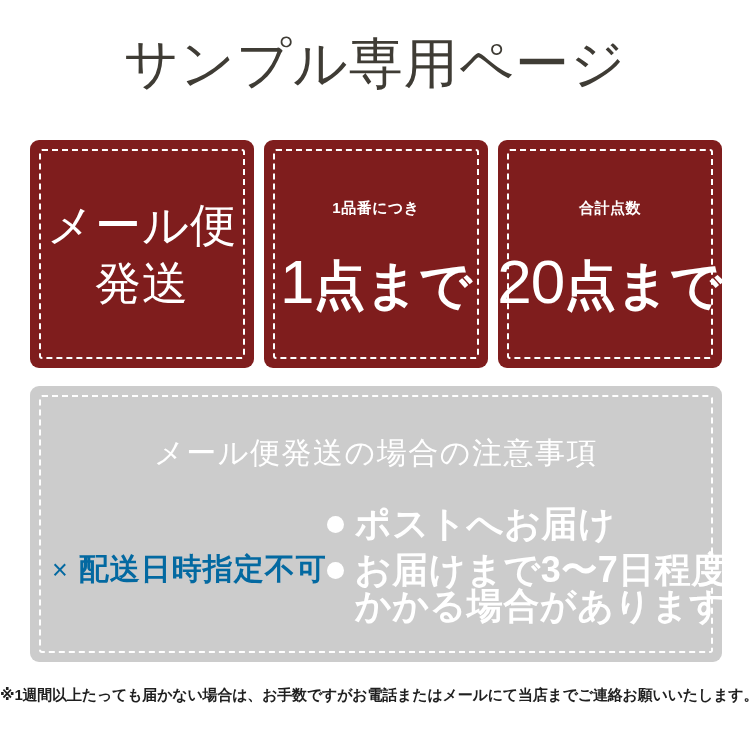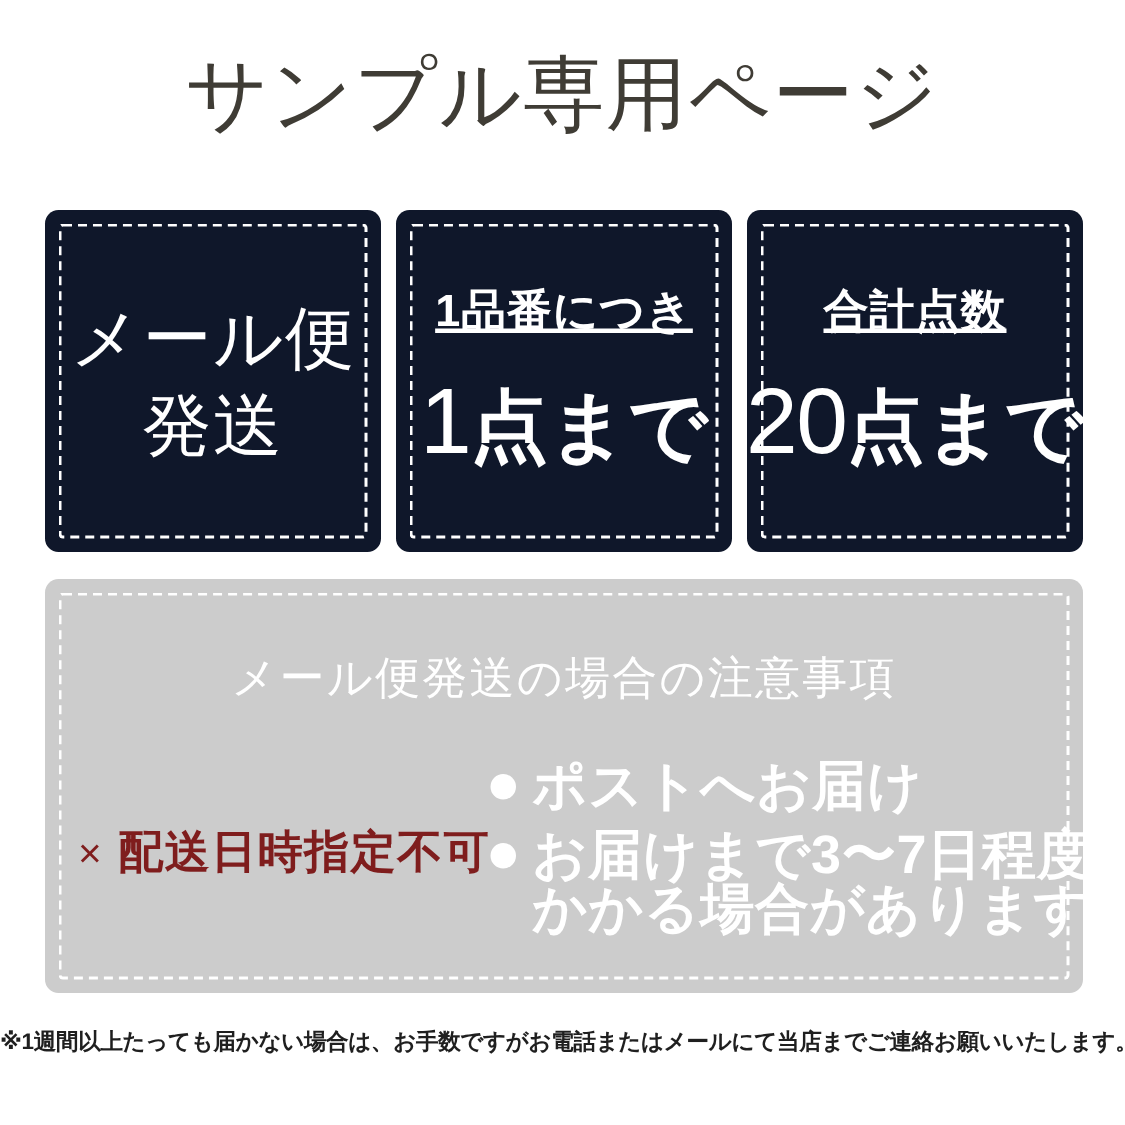--- a/index.html
+++ b/index.html
@@ -45,21 +45,21 @@
     left: 30px;
     width: 692px;
     height: 228px;
     display: flex;
     gap: 10px;
   }
 
   .card {
     position: relative;
     flex: 1 1 0;
-    background: #0f172a;
+    background: #7f1d1d;
     border-radius: 9px;
     display: flex;
     flex-direction: column;
     align-items: center;
     justify-content: center;
     overflow: hidden;
   }
 
   .card-dash {
     position: absolute;
@@ -84,27 +84,26 @@
   .card-big-line {
     font-size: 46px;
     line-height: 58px;
     font-weight: 400;
     letter-spacing: 1px;
     white-space: nowrap;
   }
 
   
   .card-caption {
-    font-size: 30px;
+    font-size: 15px;
     line-height: 30px;
     font-weight: 700;
     letter-spacing: 0.5px;
     white-space: nowrap;
     margin-bottom: 28px;
-    text-decoration: underline;
   }
 
   .card-amount {
     display: flex;
     align-items: baseline;
     justify-content: center;
     white-space: nowrap;
   }
 
   .card-number {
@@ -171,21 +170,21 @@
 
   .notice-left {
     width: 356px;
     display: flex;
     align-items: center;
     justify-content: center;
     height: 130px;
   }
 
   .notice-left-text {
-    color: #7f1d1d;
+    color: #0369a1;
     font-size: 30px;
     line-height: 56px;
     font-weight: 700;
     letter-spacing: 1px;
     white-space: nowrap;
   }
 
   .notice-left-x {
     font-weight: 400;
     font-size: 27px;

